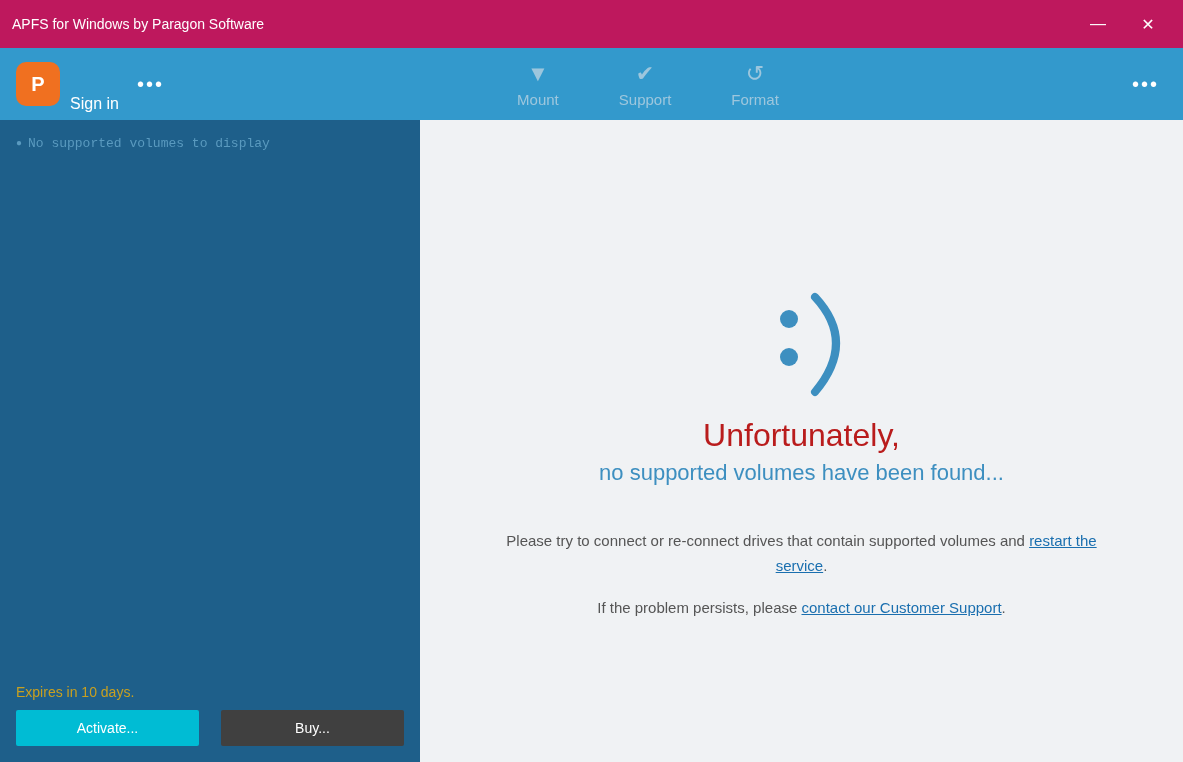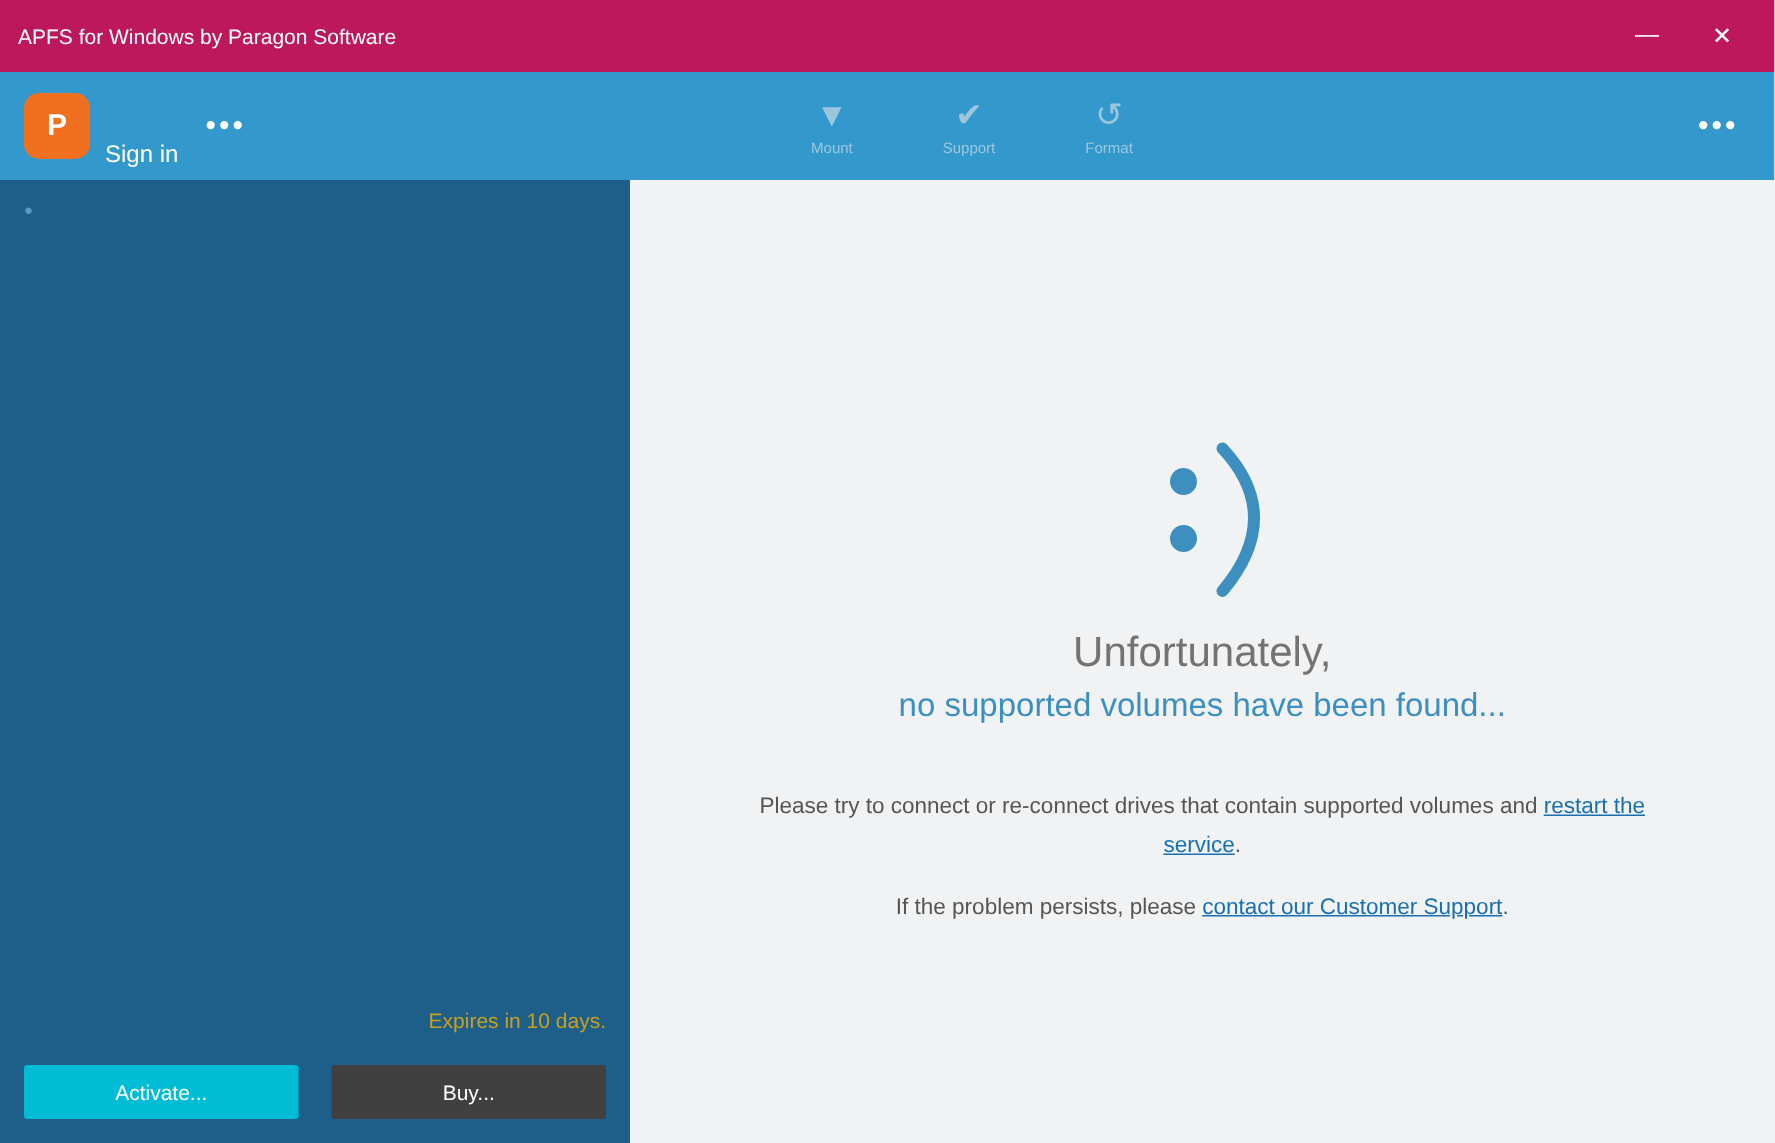--- a/index.html
+++ b/index.html
@@ -103,21 +103,21 @@
       gap: 4px;
       cursor: pointer;
       opacity: 0.85;
     }
     .action-icon {
       color: #b0cfe0;
       font-size: 22px;
     }
     .action-label {
       color: #b0cfe0;
-      font-size: 10px;
+      font-size: 15px;
     }
     .toolbar-right {
       display: flex;
       align-items: center;
     }
     .more-btn {
       background: transparent;
       border: none;
       color: white;
       font-size: 20px;
@@ -159,22 +159,22 @@
       position: absolute;
       bottom: 0;
       left: 0;
       right: 0;
       padding: 12px 16px 16px;
       background: #1e5f8a;
     }
     .expires-text {
       color: #c8a020;
       font-size: 14px;
-      text-align: right;
-      margin-bottom: 22px;
+      text-align: left;
+      margin-bottom: 10px;
     }
     .footer-buttons {
       display: flex;
       gap: 22px;
     }
     .activate-btn {
       flex: 1;
       background: #00bcd4;
       border: none;
       color: white;
@@ -198,22 +198,22 @@
     .content {
       flex: 1;
       background: #f0f2f4;
       display: flex;
       flex-direction: column;
       align-items: center;
       justify-content: center;
       padding: 40px;
     }
     .error-title {
-      color: #737373;
-      font-size: 28px;
+      color: #b91c1c;
+      font-size: 32px;
       font-weight: 400;
       text-align: center;
       margin-bottom: 6px;
     }
     .error-subtitle {
       color: #3d8fc0;
       font-size: 22px;
       font-weight: 400;
       text-align: center;
       margin-bottom: 42px;
@@ -287,20 +287,21 @@
   <div class="toolbar-right">
     <button class="more-btn">•••</button>
   </div>
 </div>
 
 <div class="main">
 
   <div class="sidebar">
     <div class="no-volumes-text">
       <span class="bullet">●</span>
+      <span>No supported volumes to display</span>
     </div>
     <div class="sidebar-footer">
       <div class="expires-text">Expires in 10 days.</div>
       <div class="footer-buttons">
         <button class="activate-btn">Activate...</button>
         <button class="buy-btn">Buy...</button>
       </div>
     </div>
   </div>
 

